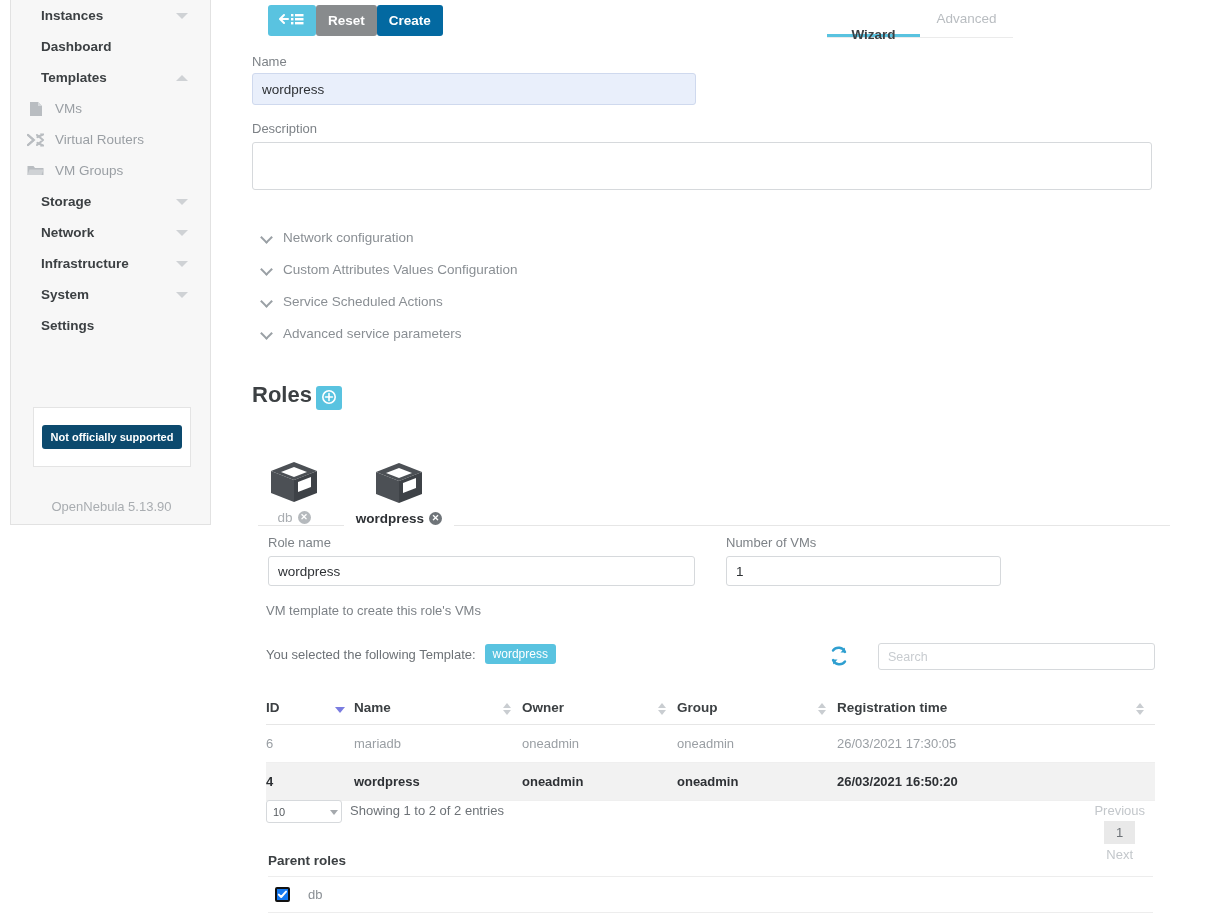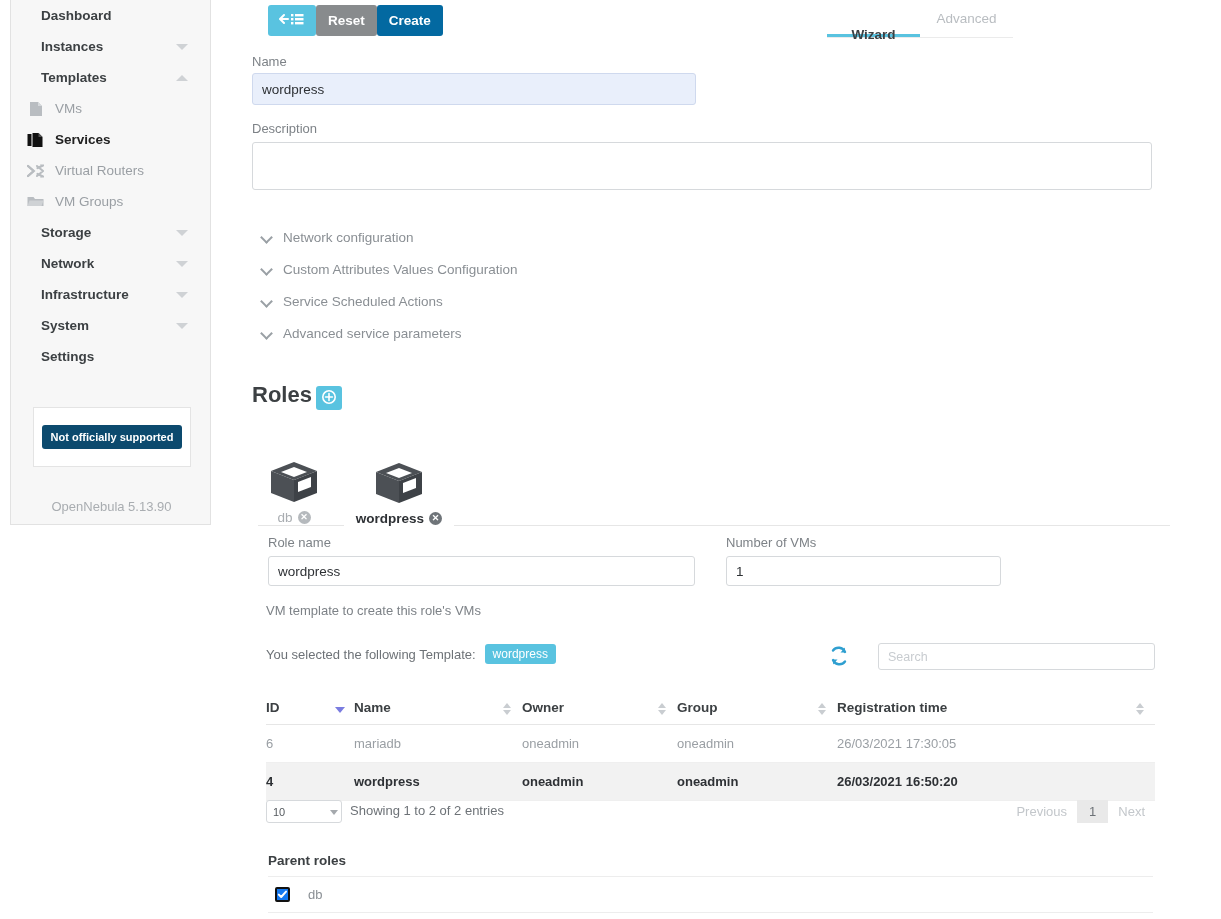--- a/index.html
+++ b/index.html
@@ -222,21 +222,21 @@
     border: 1px solid #d6d9dc; border-radius: 3px; background: #fff;
     font-family: inherit; font-size: 11px; color: #555a5f; padding-left: 6px;
     appearance: none; -webkit-appearance: none; cursor: pointer;
   }
   .sel-caret {
     position: absolute; left: 64px; top: 10px; width: 0; height: 0;
     border-left: 4px solid transparent; border-right: 4px solid transparent;
     border-top: 5px solid #a5a9ad; pointer-events: none;
   }
   .showing { position: absolute; left: 84px; top: 3px; font-size: 13px; color: #6d7277; }
-  .pager { position: absolute; right: 0; top: 0; display: flex; align-items: center; gap: 0; }
+  .pager { position: absolute; right: 0; top: 0; display: flex; align-items: center; gap: 0; flex-direction: column; }
   .pg {
     font-size: 13px; color: #c3c7cb; padding: 3px 10px; cursor: pointer;
   }
   .pg.num { color: #6d7277; background: #e9e9e9; padding: 4px 12px; }
 
   .parent-title {
     position: absolute; left: 268px; top: 853px;
     font-size: 13.5px; font-weight: bold; color: #3c4043;
   }
   .parent-list { position: absolute; left: 268px; top: 876px; width: 885px; }
@@ -252,48 +252,38 @@
     cursor: pointer; flex: none;
   }
   .cbx svg { display: block; }
 </style>
 </head>
 <body>
 
 <div id="sidebar">
   <div class="nav-group" id="nav-root">
       <div class="nav-item">
-        <span>Dashboard</span>
-      </div>
-      <div class="nav-item">
         <span>Instances</span>
         <span class="nav-caret down"></span>
+      </div>
+      <div class="nav-item">
+        <span>Dashboard</span>
       </div>
       <div class="nav-item">
         <span>Templates</span>
         <span class="nav-caret up"></span>
       </div>
       <div class="nav-item sub">
         <span class="nav-ico">
           <svg width="14" height="16" viewBox="0 0 14 16">
             <path d="M1 1 h8 l4 4 v10 h-12 z" fill="#b9bdc1"></path>
             <path d="M9 1 v4 h4" fill="#d6d9dc"></path>
           </svg>
         </span>
         <span>VMs</span>
-      </div>
-      <div class="nav-item sub active">
-        <span class="nav-ico">
-          <svg width="17" height="16" viewBox="0 0 17 16">
-            <path d="M0.5 2 h4 v12 h-4 z" fill="#111"></path>
-            <path d="M5.5 1 h6 l4 4 v10 h-10 z" fill="#111"></path>
-            <path d="M11.5 1 v4 h4" fill="#555"></path>
-          </svg>
-        </span>
-        <span>Services</span>
       </div>
       <div class="nav-item sub">
         <span class="nav-ico">
           <svg width="17" height="14" viewBox="0 0 17 14">
             <path d="M1 2 L7 7 L1 12 M10 2 L16 7 L10 12" stroke="#b9bdc1" stroke-width="2" fill="none" stroke-linecap="round"></path>
             <path d="M1 12 L16 2 M1 2 L16 12" stroke="#b9bdc1" stroke-width="2" fill="none" stroke-linecap="round" opacity="0"></path>
             <path d="M1 2 L6 6.5 M10.5 10 L16 12.5 M1 12 L6 7.5 M10.5 4 L16 1.5" stroke="#b9bdc1" stroke-width="2.2" fill="none" stroke-linecap="round"></path>
             <path d="M13.5 0 L16.5 1.6 L13.6 3.2 Z" fill="#b9bdc1"></path>
             <path d="M13.5 11 L16.5 12.6 L13.6 14 Z" fill="#b9bdc1"></path>
           </svg>

